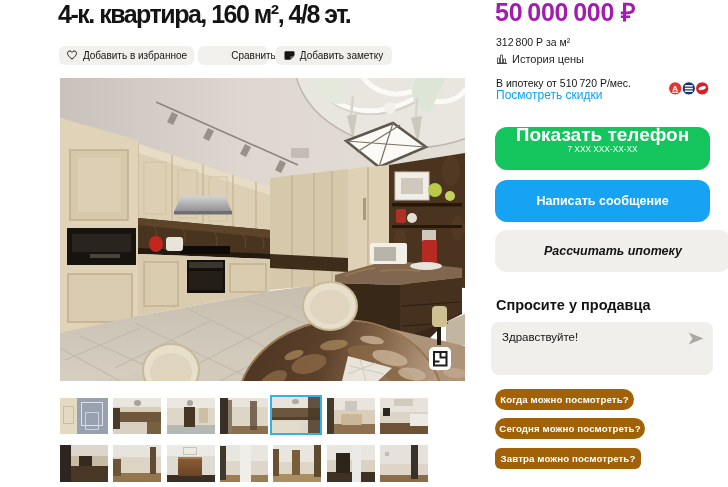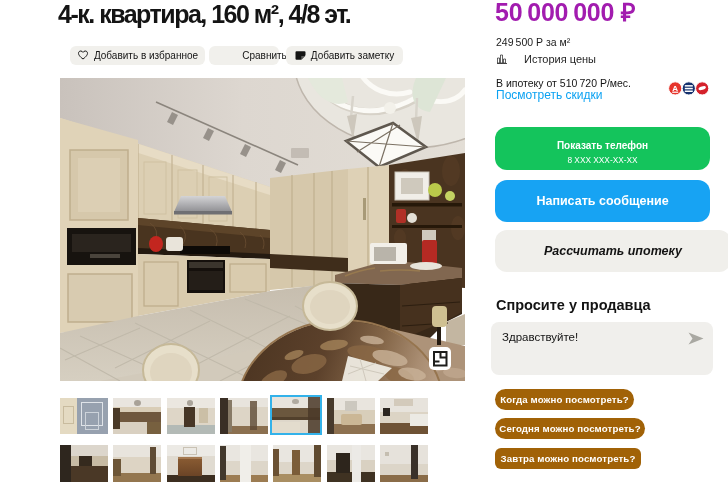--- a/index.html
+++ b/index.html
@@ -1,19 +1,19 @@
 <!DOCTYPE html>
 <html lang="ru"><head>
 <meta charset="utf-8">
 <style>
 * { margin:0; padding:0; box-sizing:border-box; }
 html,body { width:728px; height:487px; background:#fff; font-family:"Liberation Sans",sans-serif; overflow:hidden; }
 .abs { position:absolute; }
 #page { position:relative; width:728px; height:487px; background:#fff; }
-.chipbtn { position:absolute; top:45.5px; height:19px; background:#f1f0ec; border-radius:6px; display:flex; align-items:center; justify-content:center; gap:5px; font-size:10px; color:#141414; white-space:nowrap;margin-left:11px; }
+.chipbtn { position:absolute; top:45.5px; height:19px; background:#f1f0ec; border-radius:6px; display:flex; align-items:center; justify-content:center; gap:5px; font-size:10px; color:#141414; white-space:nowrap; }
 .pill { position:absolute; left:495px; height:21px; background:#a16207; border-radius:11px; color:#fff; font-size:9.7px; font-weight:bold; letter-spacing:0.1px; display:flex; align-items:center; justify-content:center; white-space:nowrap; }
 .thumb { position:absolute; width:48px; height:36.5px; overflow:hidden; }
 </style>
 </head>
 <body>
 <div id="page">
 
   <div class="abs" style="left:58px;top:0px;font-size:25px;line-height:29px;font-weight:bold;color:#141414;letter-spacing:-1.5px;">4-к. квартира, 160 м², 4/8 эт.</div>
 
   <div class="chipbtn" style="left:59px;width:135px;">
@@ -252,22 +252,22 @@
       <g stroke="#1d1d1b" stroke-width="2" fill="none">
         <path d="M374 274 h12.5 v13.5 h-12.5 Z"></path>
         <path d="M380.5 274 v5.5 h6"></path>
         <path d="M374 283.5 h5.5"></path>
       </g>
     </g>
   </svg>
   </div>
 
   <div class="abs" style="left:495px;top:0;font-size:25px;font-weight:bold;color:#a21caf;letter-spacing:-0.2px;line-height:25px;">50 000 000 ₽</div>
-  <div class="abs" style="left:496px;top:36.5px;font-size:10.5px;line-height:11px;color:#1c1c1c;">249 500 Р за м²</div>
-  <div class="abs" style="left:496px;top:53px;width:200px;display:flex;align-items:center;gap:16px;font-size:11px;line-height:12px;color:#1f1f1f;">
+  <div class="abs" style="left:496px;top:36.5px;font-size:10.5px;line-height:11px;color:#1c1c1c;">312 800 Р за м²</div>
+  <div class="abs" style="left:496px;top:53px;width:200px;display:flex;align-items:center;gap:4px;font-size:11px;line-height:12px;color:#1f1f1f;">
     <svg width="12" height="12" viewBox="0 0 24 24" fill="#1f1f1f">
         <path d="M3 20 V10 h4 v10 Z M9 20 V4 h4 v16 Z M15 20 v-8 h4 v8 Z" stroke="#1f1f1f" stroke-width="1.4" fill="none"></path>
         <path d="M2 21 h20" stroke="#1f1f1f" stroke-width="1.6"></path>
       </svg>
     <span>История цены</span>
   </div>
   <div class="abs" style="left:496px;top:78px;font-size:10.5px;line-height:11px;color:#141414;">В ипотеку от 510 720 Р/мес.</div>
   <div class="abs" style="left:496px;top:90px;font-size:12px;line-height:11px;color:#0ba2f2;">Посмотреть скидки</div>
 
   <svg class="abs" style="left:668px;top:80.5px;" width="42" height="15" viewBox="0 0 42 15">
@@ -276,22 +276,22 @@
     <rect x="4.2" y="10.6" width="6" height="1.2" fill="#fff"></rect>
     <circle cx="20.8" cy="7.4" r="6.6" fill="#15316e" stroke="#fff" stroke-width="1"></circle>
     <rect x="16.8" y="4.1" width="8" height="1.5" fill="#fff"></rect>
       <rect x="16.8" y="6.8" width="8" height="1.5" fill="#fff"></rect>
       <rect x="16.8" y="9.5" width="8" height="1.5" fill="#fff"></rect>
     <circle cx="34.2" cy="7.4" r="6.6" fill="#d4212b" stroke="#fff" stroke-width="1"></circle>
     <ellipse cx="34.2" cy="7.2" rx="3.8" ry="1.7" fill="#fff" transform="rotate(-18 34.2 7.2)"></ellipse>
   </svg>
 
   <div class="abs" style="left:495px;top:126.5px;width:215px;height:43px;border-radius:12px;background:#14c45c;color:#fff;text-align:center;">
-    <div style="font-size:10px;font-weight:bold;margin-top:11px;line-height:15px;">Показать телефон</div>
-    <div style="font-size:8.3px;margin-top:3.5px;line-height:9px;">8 XXX XXX-XX-XX</div>
+    <div style="font-size:19px;font-weight:bold;margin-top:0;line-height:15px;">Показать телефон</div>
+    <div style="font-size:8.3px;margin-top:3.5px;line-height:9px;">7 XXX XXX-XX-XX</div>
   </div>
   <div class="abs" style="left:495px;top:179.5px;width:215px;height:42.5px;border-radius:12px;background:#17a3f3;color:#fff;display:flex;align-items:center;justify-content:center;font-size:12.5px;font-weight:bold;">Написать сообщение</div>
   <div class="abs" style="left:495px;top:229.5px;width:236px;height:42.5px;border-radius:12px;background:#f0efeb;color:#141414;display:flex;align-items:center;justify-content:center;font-size:12.5px;font-weight:bold;font-style:italic;">Рассчитать ипотеку</div>
 
   <div class="abs" style="left:496px;top:297px;font-size:14.5px;line-height:16px;font-weight:bold;color:#141414;">Спросите у продавца</div>
   <div class="abs" style="left:491px;top:322px;width:222px;height:53px;border-radius:8px;background:#f0efec;">
     <div style="position:absolute;left:11px;top:8.5px;font-size:11.5px;line-height:12px;color:#141414;">Здравствуйте!</div>
     <svg style="position:absolute;right:9px;top:10px;" width="16" height="13" viewBox="0 0 16 13">
         <path d="M0.5 0.5 L15.5 6.5 L0.5 12.5 L4.5 6.5 Z" fill="#a9a8a2"></path>
       </svg>

